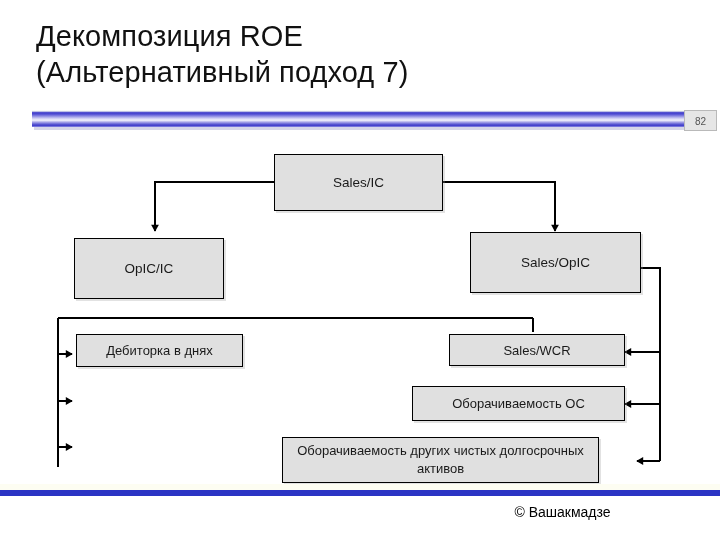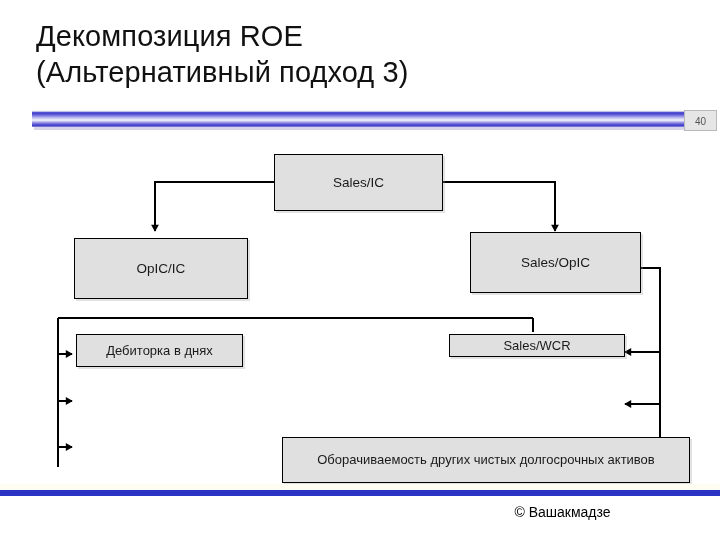--- a/index.html
+++ b/index.html
@@ -135,26 +135,26 @@
     box-shadow: 2px 2px 0 rgba(150,150,150,0.28);
     padding: 2px 11px;
   }
   .node.small { font-size: 13px; }
   .node.wrap { line-height: 18px; }
 </style>
 </head>
 <body>
 
 <div id="slide-title">Декомпозиция ROE
-(Альтернативный подход 3)</div>
+(Альтернативный подход 7)</div>
 
 <div id="title-rule"></div>
 <div id="title-rule-shadow"></div>
 
-<div id="slide-number-badge">40</div>
+<div id="slide-number-badge">82</div>
 
 <div id="diagram">
 
   <svg id="connector-layer" viewBox="0 0 720 540" width="720" height="540" xmlns="http://www.w3.org/2000/svg">
     <defs>
       <marker id="arrow-down" markerWidth="9" markerHeight="9" refX="4.5" refY="7.4" orient="0" markerUnits="userSpaceOnUse">
         <path d="M0.6,1.2 L8.4,1.2 L4.5,8.2 Z" fill="#000000"></path>
       </marker>
       <marker id="arrow-right" markerWidth="9" markerHeight="9" refX="7.4" refY="4.5" orient="0" markerUnits="userSpaceOnUse">
         <path d="M1.2,0.6 L1.2,8.4 L8.2,4.5 Z" fill="#000000"></path>
@@ -181,31 +181,32 @@
       <path d="M641,268 L660,268 L660,461"></path>
 
       <path d="M660,352 L625,352" marker-end="url(#arrow-left)"></path>
       <path d="M660,404 L625,404" marker-end="url(#arrow-left)"></path>
       <path d="M660,461 L637,461" marker-end="url(#arrow-left)"></path>
     </g>
   </svg>
 
   <div class="node" style="left:274px; top:154px; width:169px; height:57px;">Sales/IC</div>
 
-  <div class="node" style="left:74px; top:238px; width:174px; height:61px;">OpIC/IC</div>
+  <div class="node" style="left:74px; top:238px; width:150px; height:61px;">OpIC/IC</div>
 
   <div class="node" style="left:470px; top:232px; width:171px; height:61px;">Sales/OpIC</div>
 
   <div class="node small" style="left:76px; top:334px; width:167px; height:33px;">Дебиторка в днях</div>
 
 
 
-  <div class="node small" style="left:449px; top:334px; width:176px; height:23px;text-align:right;">Sales/WCR</div>
-
-
-  <div class="node small wrap" style="left:282px; top:437px; width:408px; height:46px;">Оборачиваемость других чистых долгосрочных активов</div>
+  <div class="node small" style="left:449px; top:334px; width:176px; height:32px;text-align:right;">Sales/WCR</div>
+
+  <div class="node small" style="left:412px; top:386px; width:213px; height:35px;">Оборачиваемость ОС</div>
+
+  <div class="node small wrap" style="left:282px; top:437px; width:317px; height:46px;">Оборачиваемость других чистых долгосрочных активов</div>
 
 </div>
 
 <div id="bottom-band-light"></div>
 <div id="bottom-band"></div>
 
 <div id="footer-credit">© Вашакмадзе</div>
 
 </body></html>

